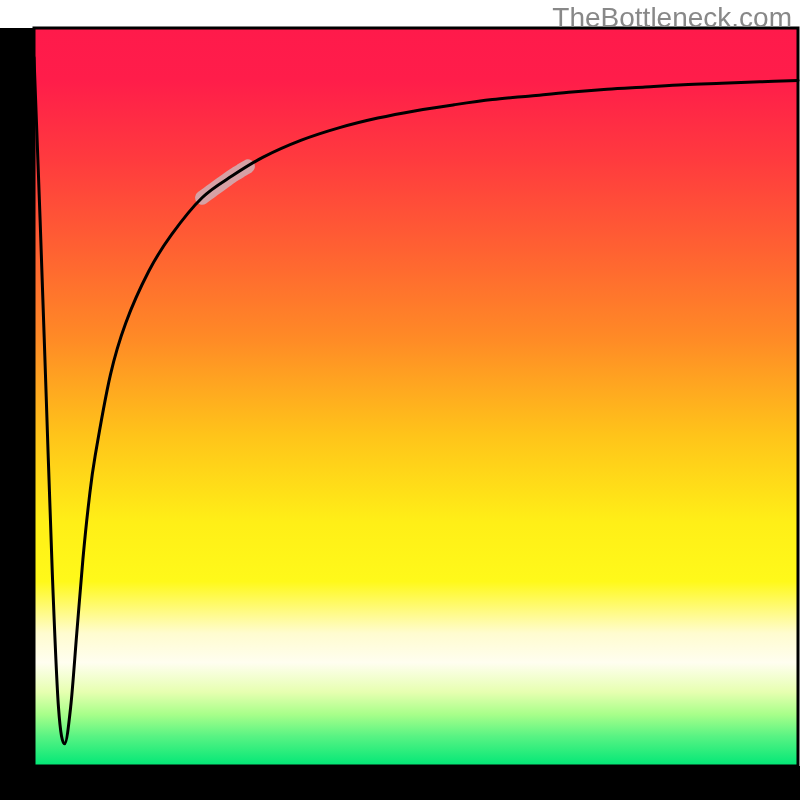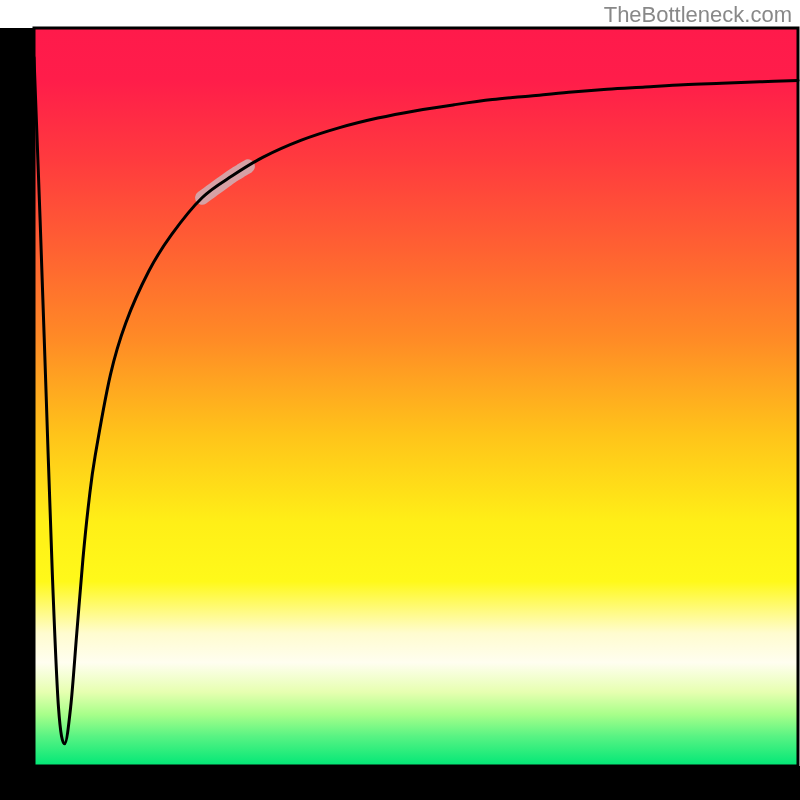--- a/index.html
+++ b/index.html
@@ -17,21 +17,21 @@
     position: relative;
   }
   svg {
     display: block;
   }
   .watermark {
     position: absolute;
     top: 2px;
     right: 8px;
     color: #888;
-    font-size: 22px;
+    font-size: 28px;
     font-family: Arial, Helvetica, sans-serif;
     user-select: none;
   }
 </style>
 </head>
 <body>
 
 <div class="canvas-wrap">
   <div class="watermark">TheBottleneck.com</div>
 

